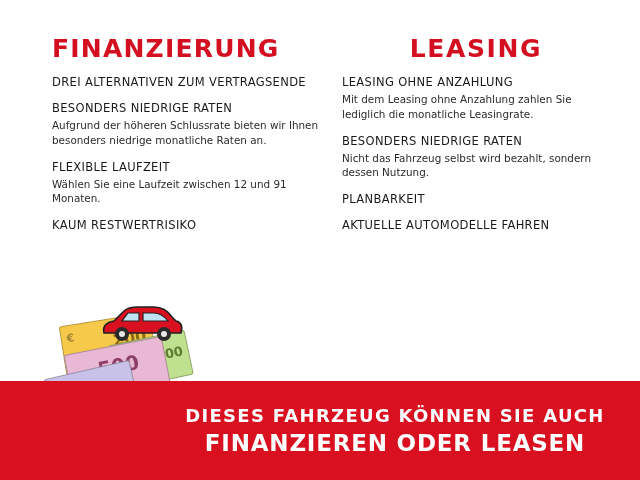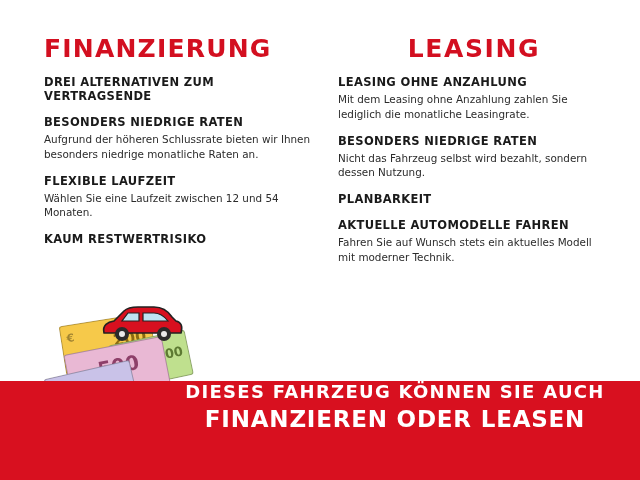--- a/index.html
+++ b/index.html
@@ -9,38 +9,38 @@
     background: #ffffff;
     overflow: hidden;
   }
   .page {
     position: relative;
     width: 640px; height: 480px;
     background: #ffffff;
   }
   .columns {
     position: absolute;
-    top: 34px; left: 0; right: 0;
+    top: 34px; left: 8px; right: 0;
     display: flex;
     padding: 0 30px 0 44px;
     gap: 22px;
   }
   .column { width: 50%; }
   .col-title {
     font-family: "DejaVu Sans", sans-serif;
     font-weight: bold;
     font-size: 25px;
     letter-spacing: 1.2px;
     color: #d30f20;
     margin-bottom: 12px;
     text-transform: uppercase;
   }
   .block { margin-bottom: 12px; }
   .block-head {
-    font-weight: bold;
+    font-weight: normal;
     font-size: 11.5px;
     letter-spacing: 0.35px;
     color: #1a1a1a;
     text-transform: uppercase;
     margin-bottom: 3px;
   }
   .block-body {
     font-size: 10.4px;
     line-height: 1.42;
     color: #2b2b2b;
@@ -50,21 +50,21 @@
   
   .banner {
     position: absolute;
     left: 0; right: 0; bottom: 0;
     height: 99px;
     background: #d8101f;
     color: #ffffff;
     display: flex;
     flex-direction: column;
     align-items: center;
-    justify-content: flex-start;
+    justify-content: center;
     padding-left: 150px;
   }
   .banner-line1 {
     font-weight: bold;
     font-size: 18px;
     letter-spacing: 1.3px;
     text-transform: uppercase;
     margin-bottom: 4px;
   }
   .banner-line2 {
@@ -157,21 +157,21 @@
         <div class="block-head">Drei Alternativen zum Vertragsende</div>
       </div>
 
       <div class="block">
         <div class="block-head">Besonders niedrige Raten</div>
         <div class="block-body">Aufgrund der höheren Schlussrate bieten wir Ihnen besonders niedrige monatliche Raten an.</div>
       </div>
 
       <div class="block">
         <div class="block-head">Flexible Laufzeit</div>
-        <div class="block-body">Wählen Sie eine Laufzeit zwischen 12 und 54 Monaten.</div>
+        <div class="block-body">Wählen Sie eine Laufzeit zwischen 12 und 91 Monaten.</div>
       </div>
 
       <div class="block">
         <div class="block-head">Kaum Restwertrisiko</div>
       </div>
     </div>
 
     <div class="column col-right">
       <div class="col-title">Leasing</div>
 
@@ -184,21 +184,20 @@
         <div class="block-head">Besonders niedrige Raten</div>
         <div class="block-body">Nicht das Fahrzeug selbst wird bezahlt, sondern dessen Nutzung.</div>
       </div>
 
       <div class="block">
         <div class="block-head">Planbarkeit</div>
       </div>
 
       <div class="block">
         <div class="block-head">Aktuelle Automodelle fahren</div>
-        <div class="block-body">Fahren Sie auf Wunsch stets ein aktuelles Modell mit moderner Technik.</div>
       </div>
     </div>
 
   </div>
 
   <div class="illustration">
     <div class="note note-200">
       <span class="euro" style="left:5px; top:6px;">€</span>
       <span class="denom">200</span>
     </div>

